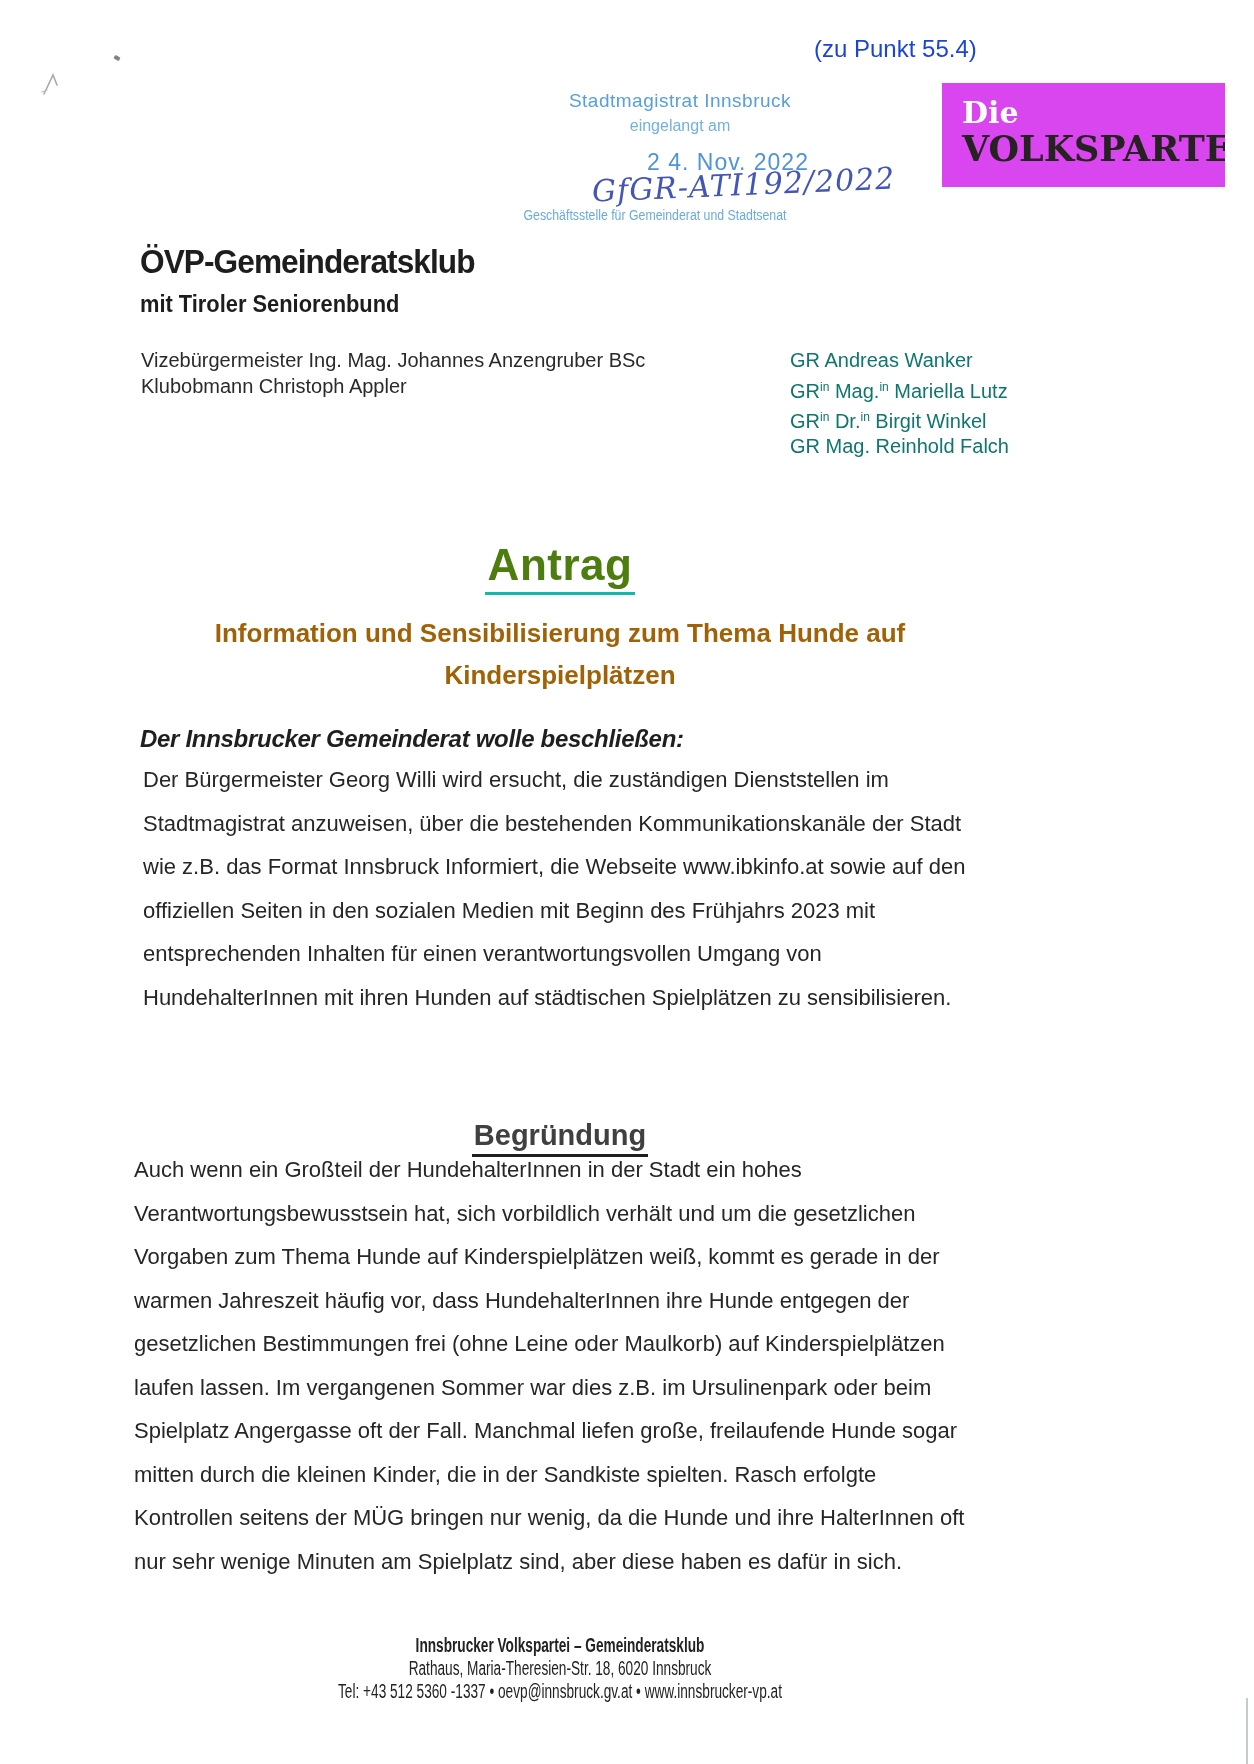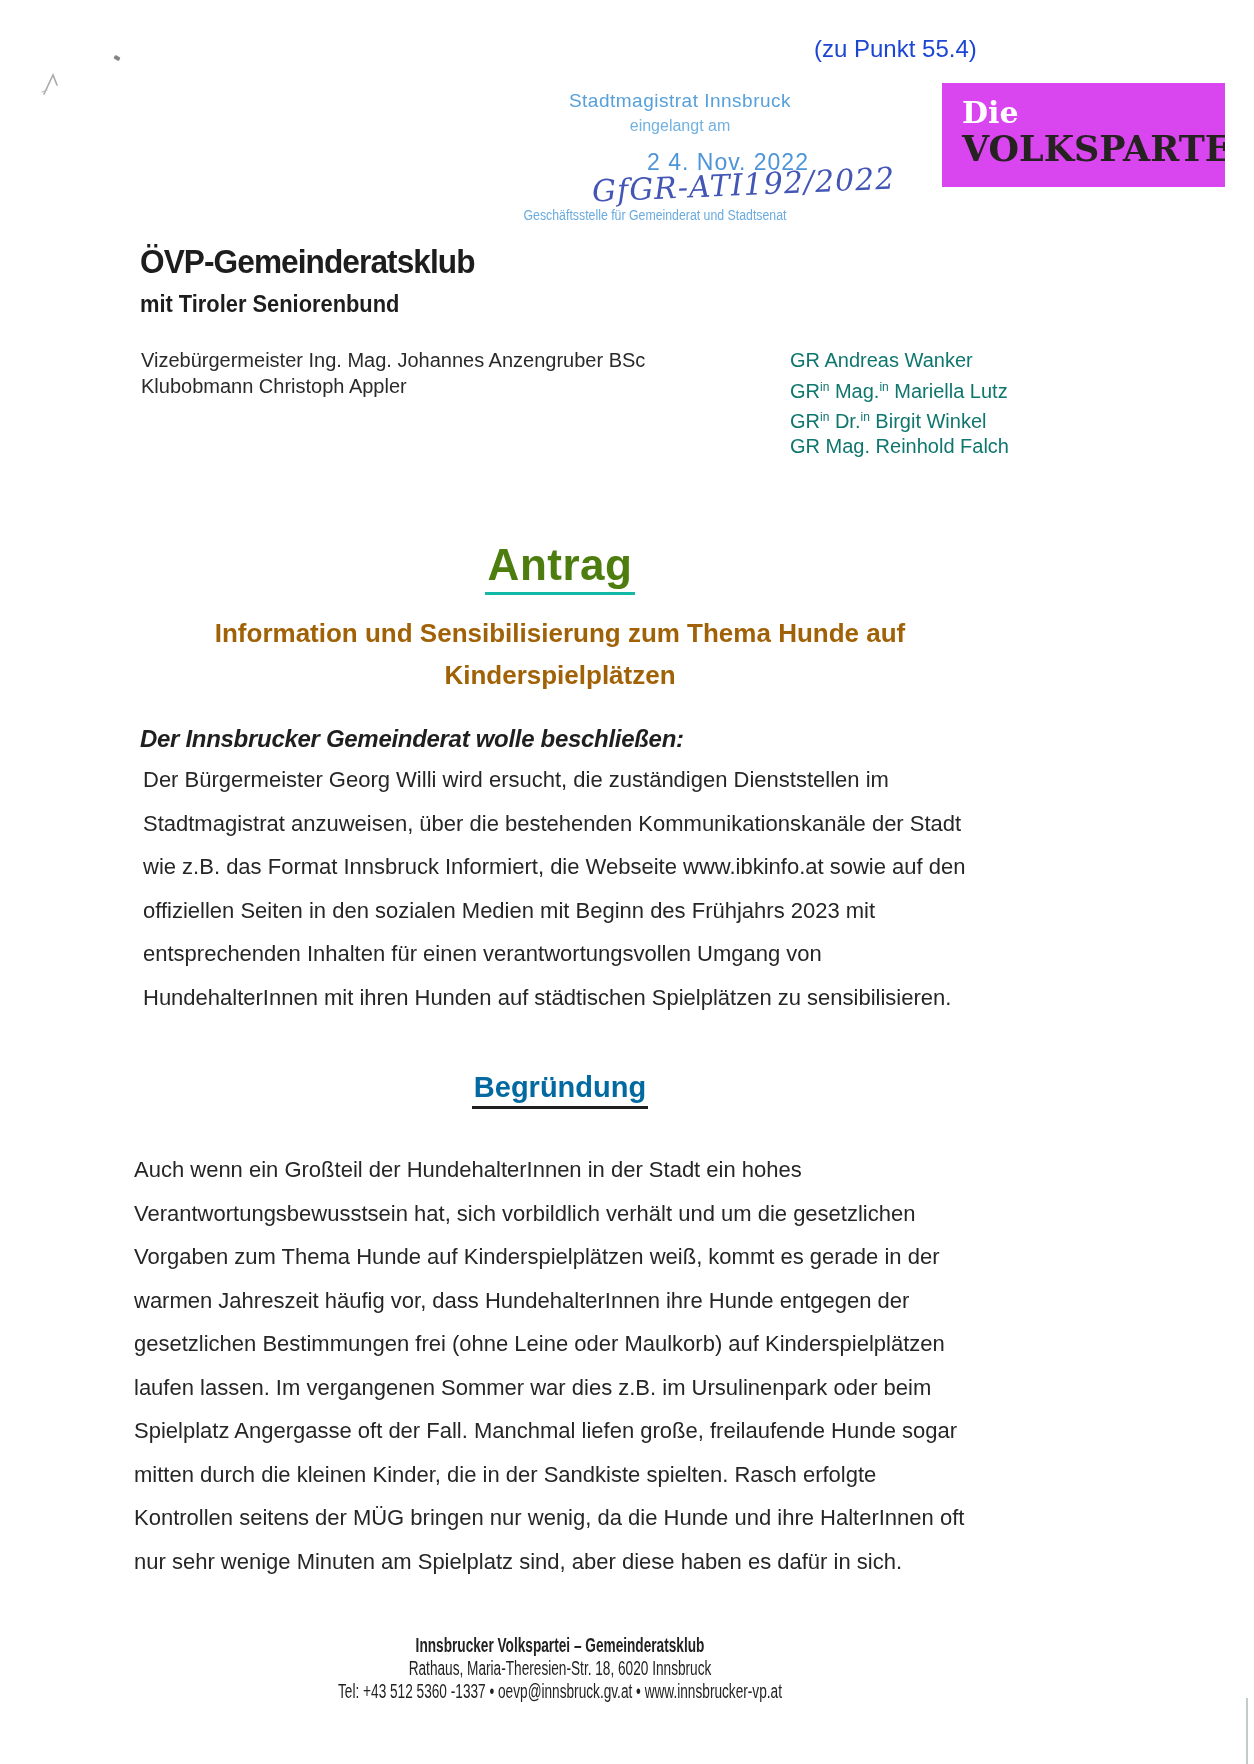--- a/index.html
+++ b/index.html
@@ -33,21 +33,21 @@
   
   .title-wrap{position:absolute; left:115px; top:540px; width:890px; text-align:center;}
   .title{display:inline-block; font-size:44px; font-weight:bold; color:#4d7c0f; border-bottom:3px solid #14b8a6; padding:0 3px 2px 3px; letter-spacing:.5px;}
   .subtitle{position:absolute; left:115px; top:612px; width:890px; text-align:center; font-size:26px; font-weight:bold; color:#a16207; line-height:42px;}
   .intro{position:absolute; left:140px; top:718px; font-size:24px; font-weight:bold; font-style:italic; color:#1f1f1f; letter-spacing:-.3px;margin-top:7px;}
   .para{position:absolute; font-size:22px; color:#262626;}
   .para .line{line-height:43.5px; white-space:nowrap;}
   .para1{left:143px; top:758px; width:1000px;}
   .para2{left:134px; top:1148px; width:1010px;}
   .section-wrap{position:absolute; left:115px; top:1071px; width:890px; text-align:center;}
-  .section-heading{display:inline-block; font-size:29px; font-weight:bold; color:#0369a1; border-bottom:3px solid #1f1f1f; padding:0 2px 2px 2px;}
+  .section-heading{display:inline-block; font-size:29px; font-weight:bold; color:#404040; border-bottom:3px solid #1f1f1f; padding:0 2px 2px 2px;margin-top:48px;}
   
   .footer{position:absolute; left:115px; top:1634px; width:890px; text-align:center; font-size:19.5px; line-height:23.2px; color:#222; transform:scaleX(.7); transform-origin:center top;}
   .footer .f-bold{font-weight:bold;}
 </style>
 </head>
 <body>
 
 <div class="page">
 
   <svg class="mark-squiggle" width="28" height="30" viewBox="0 0 28 30">

